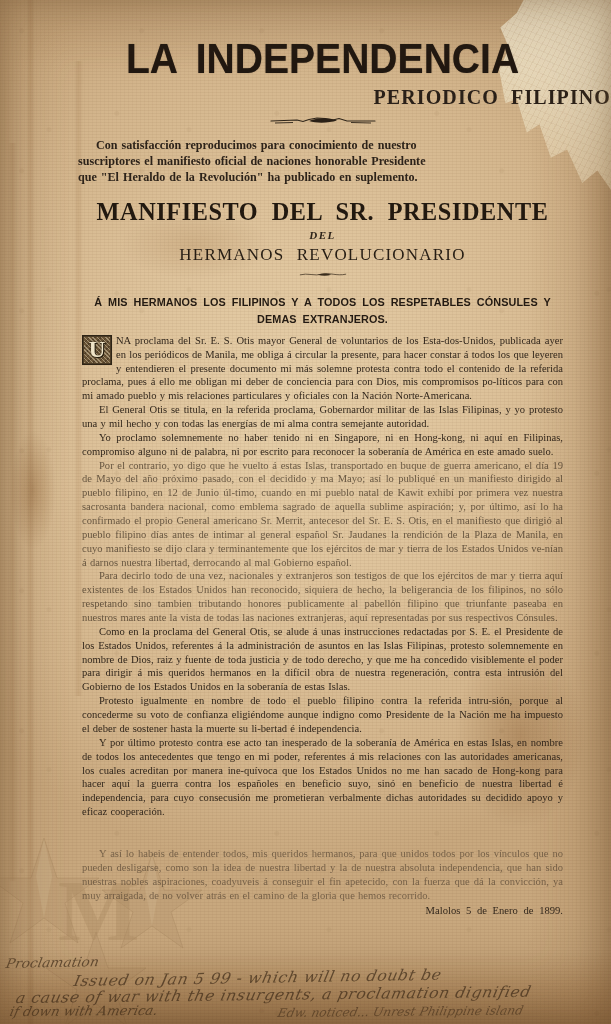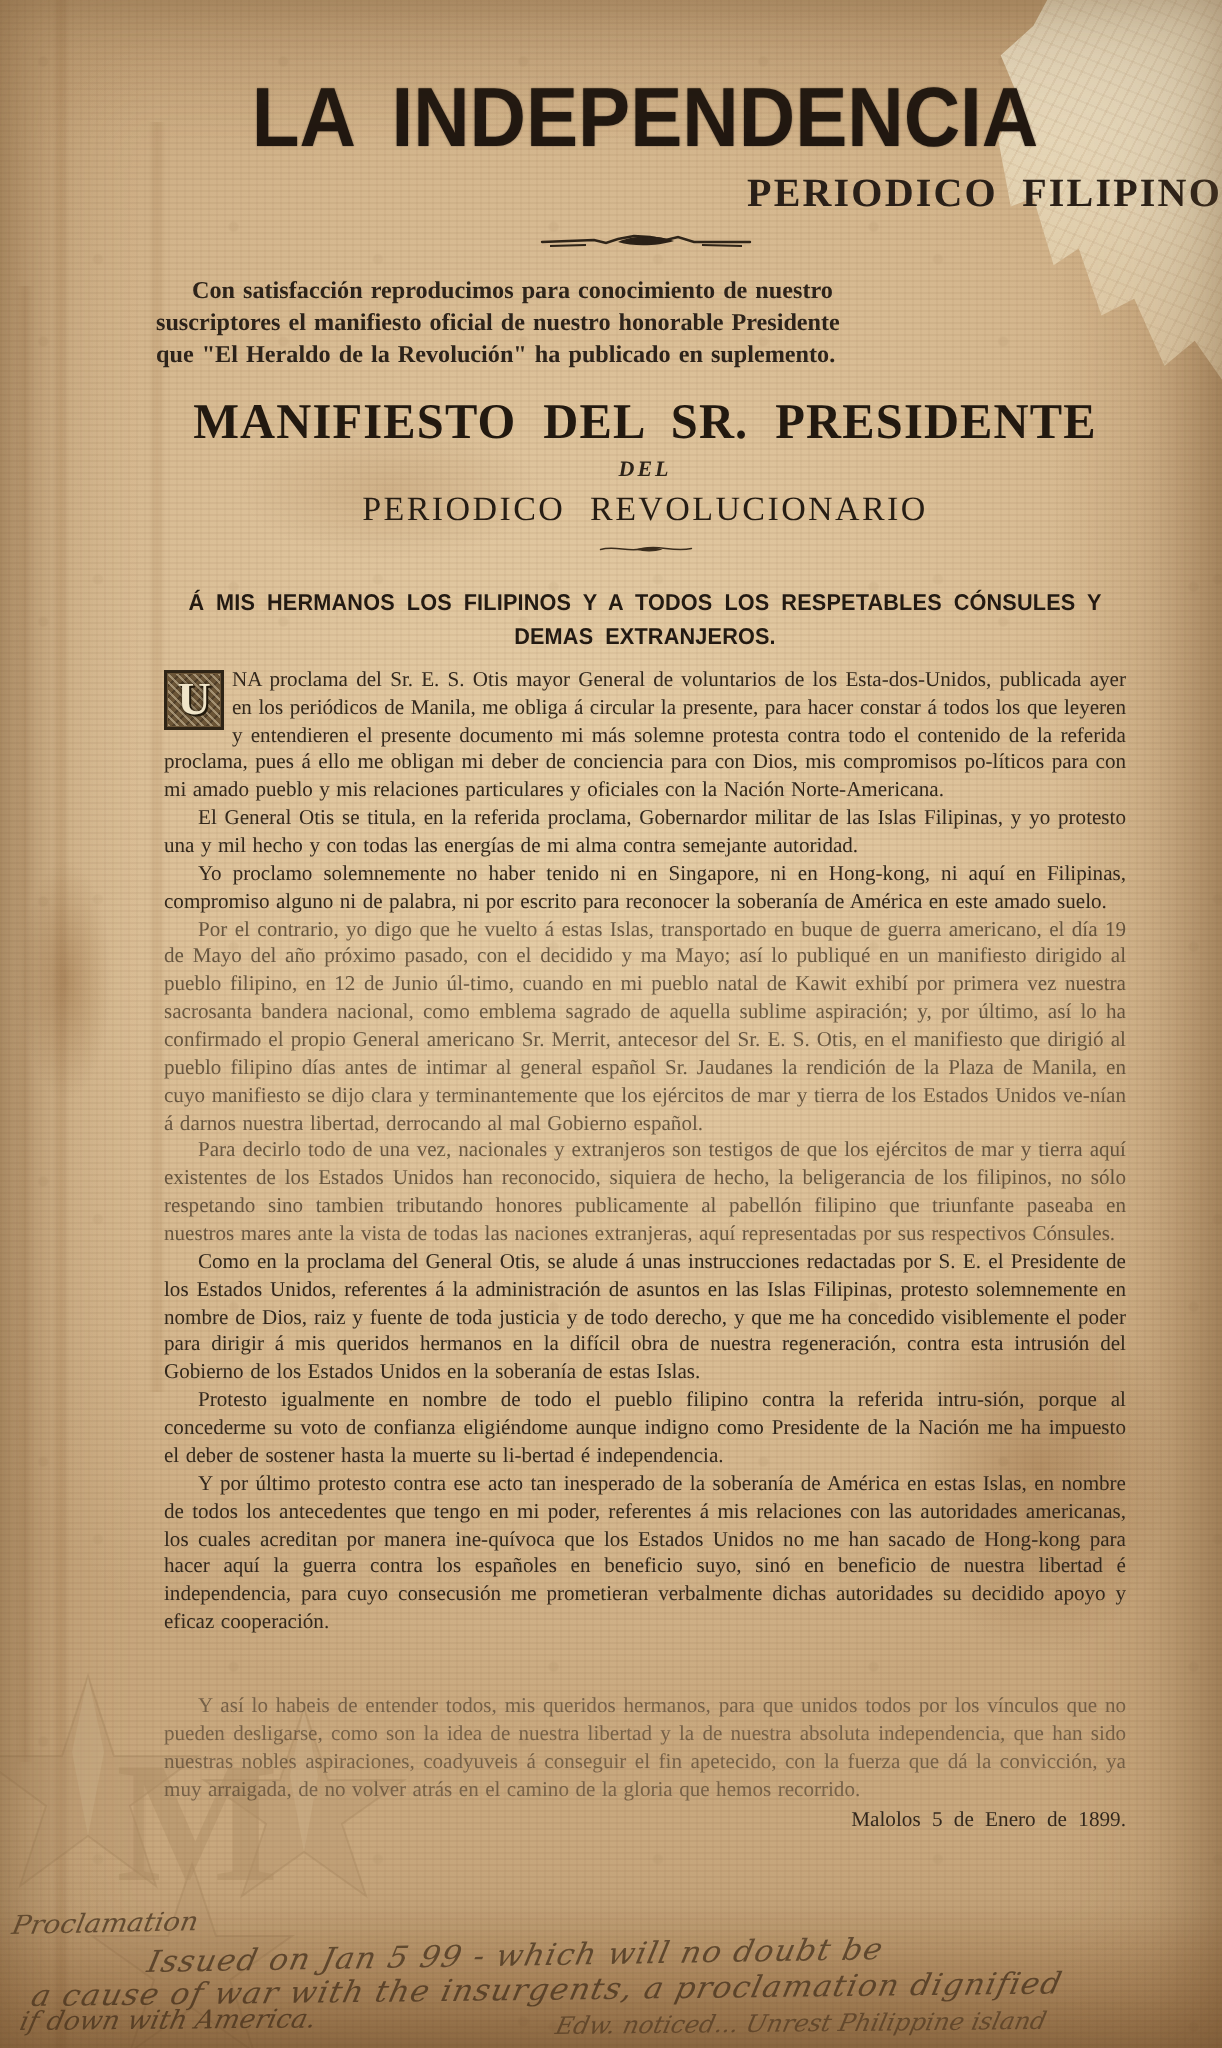--- a/index.html
+++ b/index.html
@@ -344,27 +344,27 @@
     <div class="subhead">PERIODICO FILIPINO</div>
 
     <svg class="ornament" viewBox="0 0 120 11">
       <path d="M8 6 L34 5 L40 6.5 L46 4.5 L54 3 L62 3.5 L70 5 L76 3.5 L84 6 L112 6" stroke="#2e2418" stroke-width="1.2" fill="none" stroke-linecap="round"></path>
       <path d="M46 6 C54 2.5, 66 2.5, 74 5.5 C66 8, 54 8.5, 46 6 Z" fill="#2a2016"></path>
       <path d="M12 8 L30 7.5 M88 7.5 L108 8" stroke="#2e2418" stroke-width=".9" fill="none"></path>
     </svg>
 
     <div class="lead">
       <div>Con satisfacción reproducimos para conocimiento de nuestro</div>
-      <div>suscriptores el manifiesto oficial de nuestro honorable Presidente</div>
+      <div>suscriptores el manifiesto oficial de naciones honorable Presidente</div>
       <div>que "El Heraldo de la Revolución" ha publicado en suplemento.</div>
     </div>
 
     <div class="title-1">MANIFIESTO DEL SR. PRESIDENTE</div>
     <div class="title-del">DEL</div>
-    <div class="title-2">PERIODICO REVOLUCIONARIO</div>
+    <div class="title-2">HERMANOS REVOLUCIONARIO</div>
 
     <svg class="ornament" viewBox="0 0 120 11" style="width:62px;margin-top:4px;">
       <path d="M16 6 C30 2, 44 9, 58 5 C72 1, 86 9, 104 5" stroke="#3a2d1d" stroke-width="1.4" fill="none" stroke-linecap="round"></path>
       <path d="M50 6 C58 3, 68 3, 76 6 C68 8.5, 58 8.5, 50 6 Z" fill="#3a2d1d"></path>
     </svg>
 
     <div class="salutation">Á MIS HERMANOS LOS FILIPINOS Y A TODOS LOS RESPETABLES CÓNSULES Y DEMAS EXTRANJEROS.</div>
 
     <div class="body">
       <p style="text-indent:0;">

